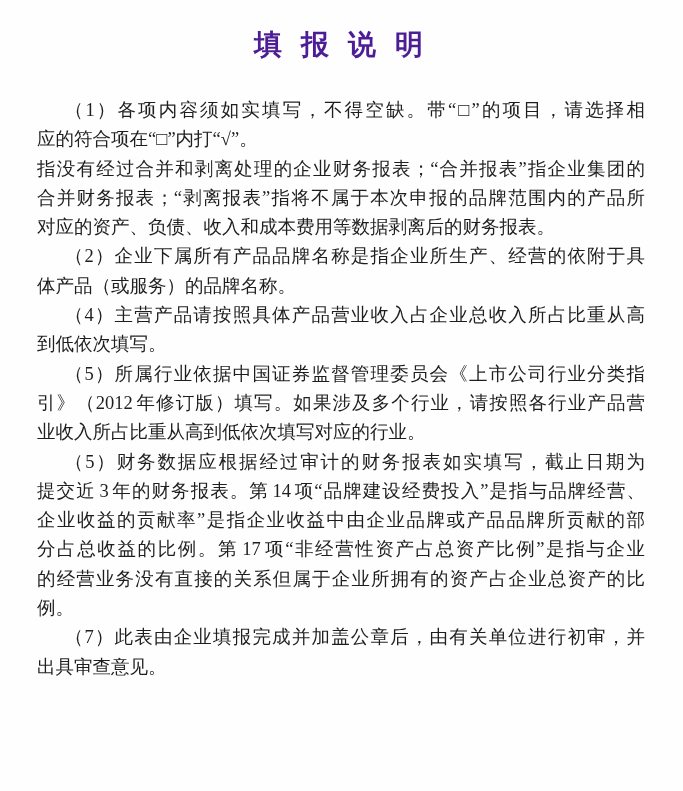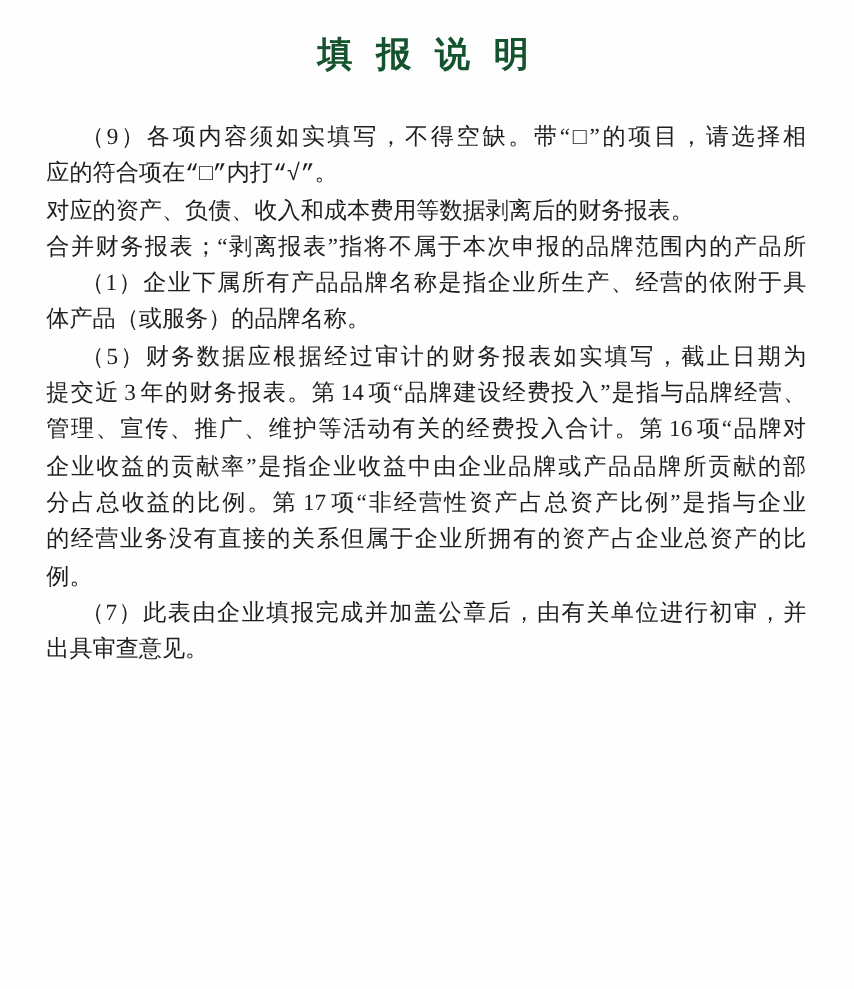--- a/index.html
+++ b/index.html
@@ -17,21 +17,21 @@
     color: #1e1e1e;
   }
   .doc-title {
     margin: 0;
     padding-top: 26px;
     font-size: 28px;
     line-height: 38px;
     font-weight: bold;
     text-align: center;
     letter-spacing: 6px;
-    color: #14532d;
+    color: #4c1d95;
     white-space: pre;
   }
   .doc-body {
     margin: 32px 38px 0 37px;
     width: 608px;
     font-size: 18.5px;
     word-spacing: -2px;
   }
   .line {
     height: 29.3px;
@@ -40,45 +40,53 @@
     text-align-last: justify;
     text-justify: inter-character;
     white-space: nowrap;
     overflow: visible;
   }
   .line.first {
     text-indent: 1.5em;
   }
   .line.last {
     text-align-last: left;
-    font-family: Liberation Mono, monospace;
   }
 </style>
 </head>
 <body>
 
 <main class="page">
   <h1 class="doc-title">填 报 说 明</h1>
   <section class="doc-body" id="doc-body">
       <div>
-        <div class="line first">（9）各项内容须如实填写，不得空缺。带“□”的项目，请选择相</div>
+        <div class="line first">（1）各项内容须如实填写，不得空缺。带“□”的项目，请选择相</div>
         <div class="line last">应的符合项在“□”内打“√”。</div>
       </div>
       <div>
+        <div class="line">指没有经过合并和剥离处理的企业财务报表；“合并报表”指企业集团的</div>
+        <div class="line">合并财务报表；“剥离报表”指将不属于本次申报的品牌范围内的产品所</div>
         <div class="line last">对应的资产、负债、收入和成本费用等数据剥离后的财务报表。</div>
-        <div class="line">合并财务报表；“剥离报表”指将不属于本次申报的品牌范围内的产品所</div>
       </div>
       <div>
-        <div class="line first">（1）企业下属所有产品品牌名称是指企业所生产、经营的依附于具</div>
+        <div class="line first">（2）企业下属所有产品品牌名称是指企业所生产、经营的依附于具</div>
         <div class="line last">体产品（或服务）的品牌名称。</div>
+      </div>
+      <div>
+        <div class="line first">（4）主营产品请按照具体产品营业收入占企业总收入所占比重从高</div>
+        <div class="line last">到低依次填写。</div>
+      </div>
+      <div>
+        <div class="line first">（5）所属行业依据中国证券监督管理委员会《上市公司行业分类指</div>
+        <div class="line">引》（2012 年修订版）填写。如果涉及多个行业，请按照各行业产品营</div>
+        <div class="line last">业收入所占比重从高到低依次填写对应的行业。</div>
       </div>
       <div>
         <div class="line first">（5）财务数据应根据经过审计的财务报表如实填写，截止日期为</div>
         <div class="line">提交近 3 年的财务报表。第 14 项“品牌建设经费投入”是指与品牌经营、</div>
-        <div class="line">管理、宣传、推广、维护等活动有关的经费投入合计。第 16 项“品牌对</div>
         <div class="line">企业收益的贡献率”是指企业收益中由企业品牌或产品品牌所贡献的部</div>
         <div class="line">分占总收益的比例。第 17 项“非经营性资产占总资产比例”是指与企业</div>
         <div class="line">的经营业务没有直接的关系但属于企业所拥有的资产占企业总资产的比</div>
         <div class="line last">例。</div>
       </div>
       <div>
         <div class="line first">（7）此表由企业填报完成并加盖公章后，由有关单位进行初审，并</div>
         <div class="line last">出具审查意见。</div>
       </div>
     </section>

